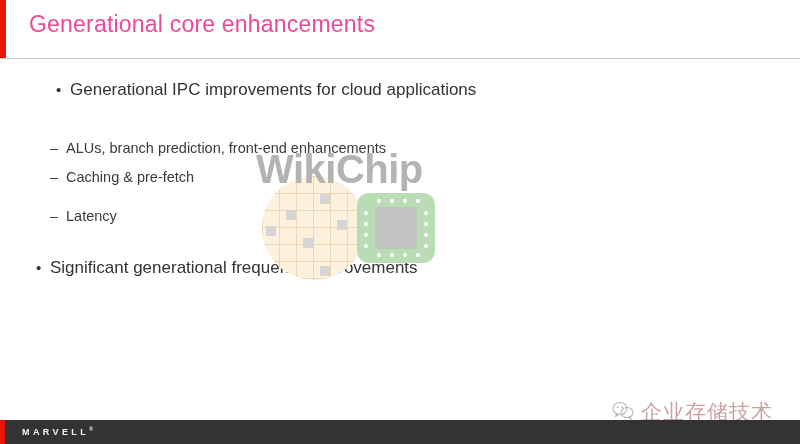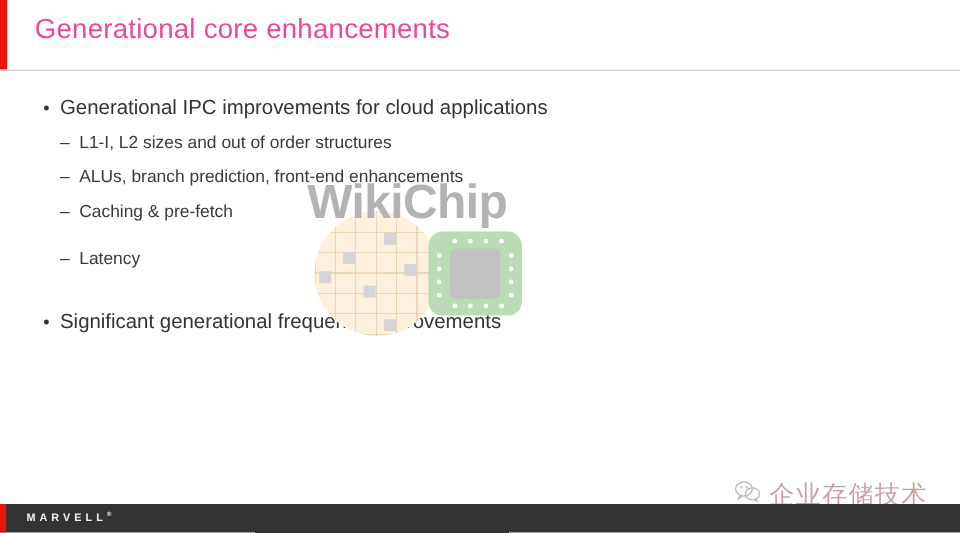--- a/index.html
+++ b/index.html
@@ -187,27 +187,24 @@
 <body>
 
 <div class="slide">
 
   <div class="header-accent"></div>
   <div class="slide-title">Generational core enhancements</div>
   <div class="header-rule"></div>
 
   <div class="body-area">
 
-    <div class="bullet-l1" style="top:20px;">
+    <div class="bullet-l1" style="top:20px;margin-left:20px;">
       <span class="mark">•</span><span>Generational IPC improvements for cloud applications</span>
     </div>
 
-    <div class="bullet-l2" style="top:51px;">
-      <span class="mark">–</span><span>L1-I, L2 sizes and out of order structures</span>
-    </div>
 
     <div class="bullet-l2" style="top:80px;">
       <span class="mark">–</span><span>ALUs, branch prediction, front-end enhancements</span>
     </div>
 
     <div class="bullet-l2" style="top:109px;">
       <span class="mark">–</span><span>Caching &amp; pre-fetch</span>
     </div>
 
     <div class="bullet-l2" style="top:148px;">

